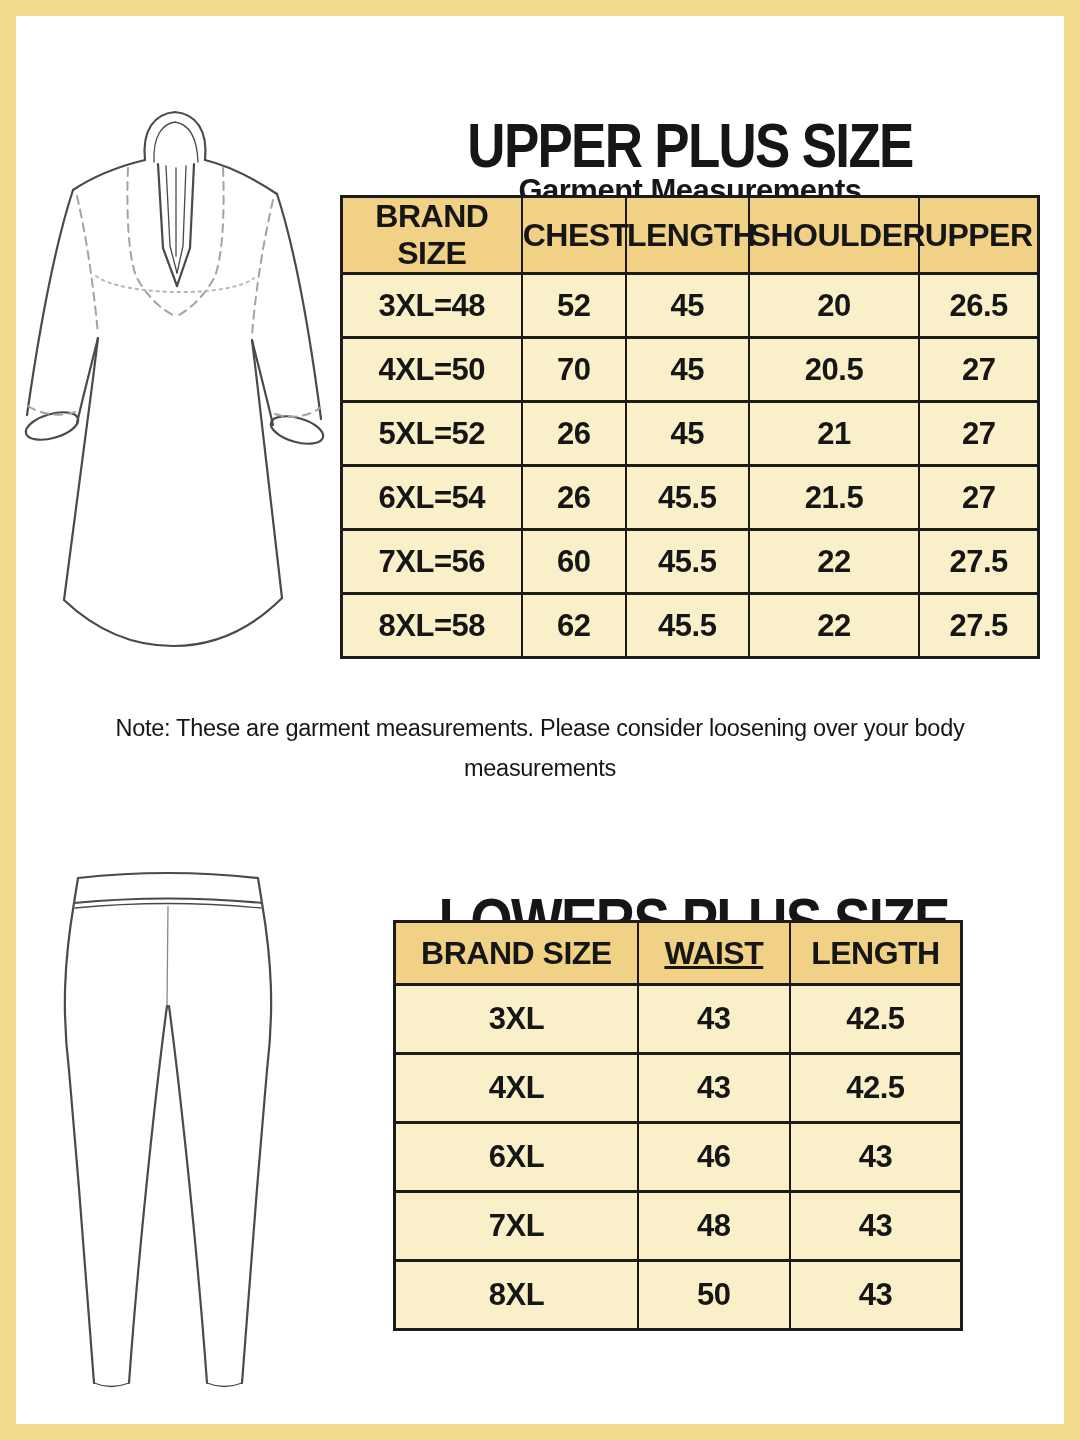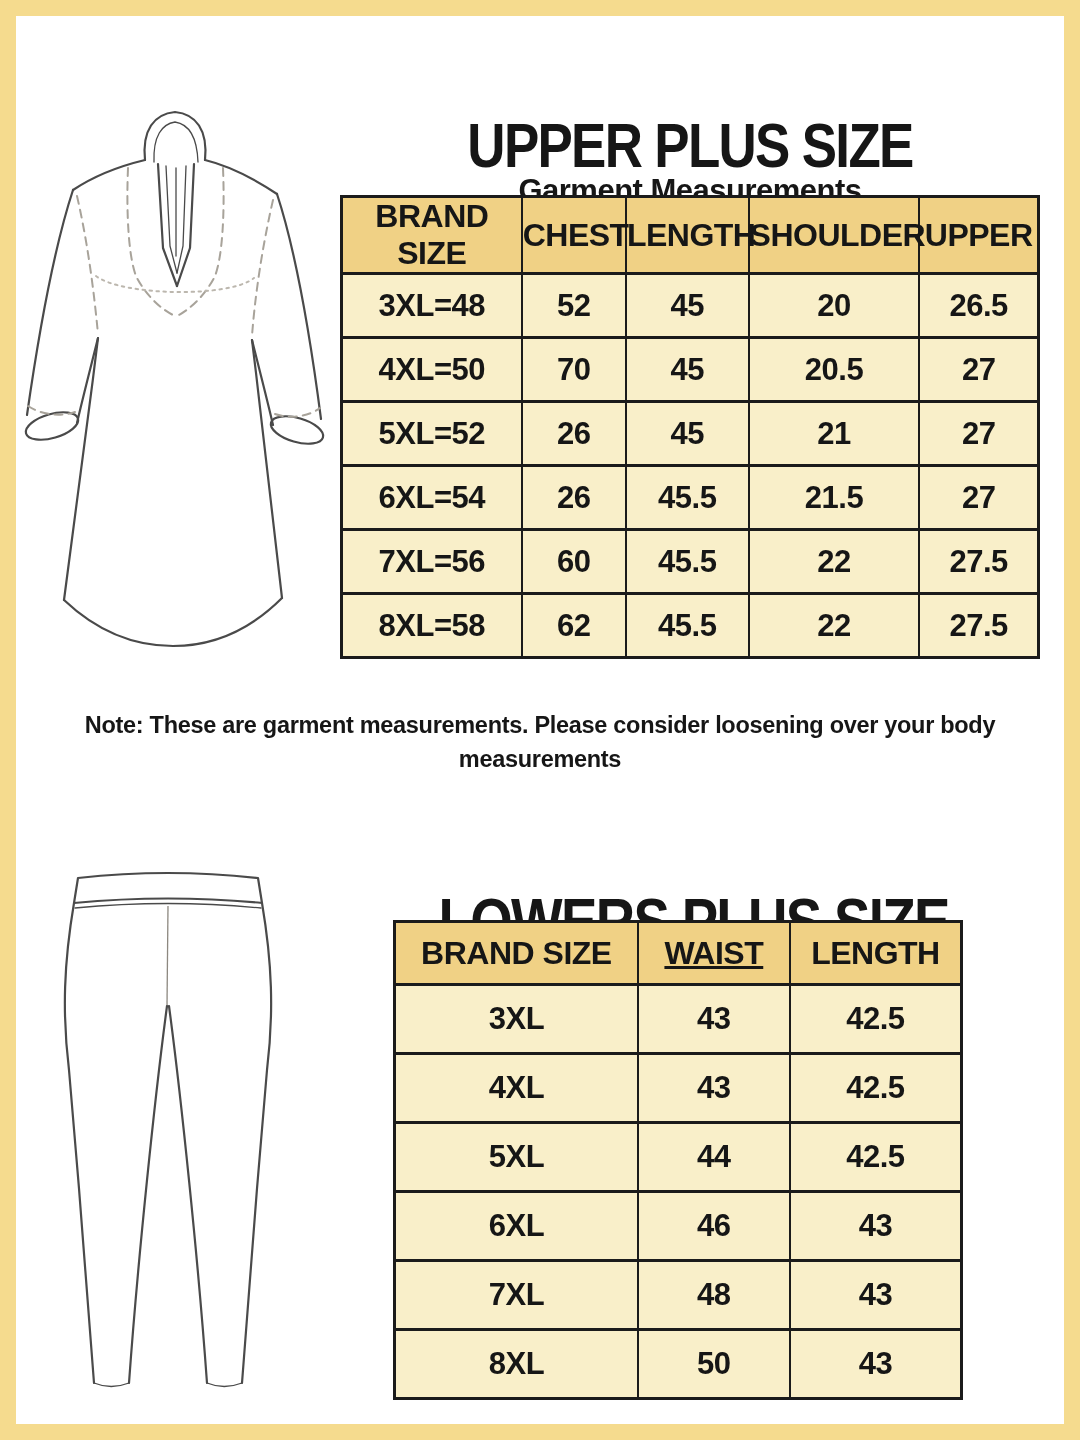--- a/index.html
+++ b/index.html
@@ -50,21 +50,21 @@
   .t-upper th:nth-child(4){width:24.6%;}
   .t-upper th:nth-child(5){width:17.0%;}
   .t-lower{left:393px;top:920px;width:570px;}
   .t-lower td{height:66px;margin-top:24px;}
   .t-lower th:nth-child(1){width:43.0%;}
   .t-lower th:nth-child(2){width:26.8%;text-decoration:underline;}
   .t-lower th:nth-child(3){width:30.2%;}
 
   .note{
     position:absolute;left:40px;right:40px;top:708px;margin:0;
-    text-align:center;font-weight:bold;font-size:23.5px;line-height:34px;
+    text-align:center;font-weight:normal;font-size:23.5px;line-height:40px;
     letter-spacing:-0.3px;
   }
 
   .kurta{position:absolute;left:14px;top:106px;width:320px;height:545px;}
   .pants{position:absolute;left:48px;top:866px;width:240px;height:540px;}
 
   svg .ln{fill:none;stroke:var(--sketch-line);stroke-width:2.2;stroke-linejoin:round;stroke-linecap:round;}
   svg .thin{stroke-width:1.3;}
   svg .seam{fill:none;stroke:#8d8880;stroke-width:1.3;}
   svg .dash{fill:none;stroke:var(--sketch-dash);stroke-width:2;stroke-dasharray:8 6;stroke-linecap:round;}
@@ -209,25 +209,20 @@
         <td>3XL</td>
         <td>43</td>
         <td>42.5</td>
       </tr>
       <tr>
         <td>4XL</td>
         <td>43</td>
         <td>42.5</td>
       </tr>
       <tr>
-        <td>5XL</td>
-        <td>44</td>
-        <td>42.5</td>
-      </tr>
-      <tr>
         <td>6XL</td>
         <td>46</td>
         <td>43</td>
       </tr>
       <tr>
         <td>7XL</td>
         <td>48</td>
         <td>43</td>
       </tr>
       <tr>

